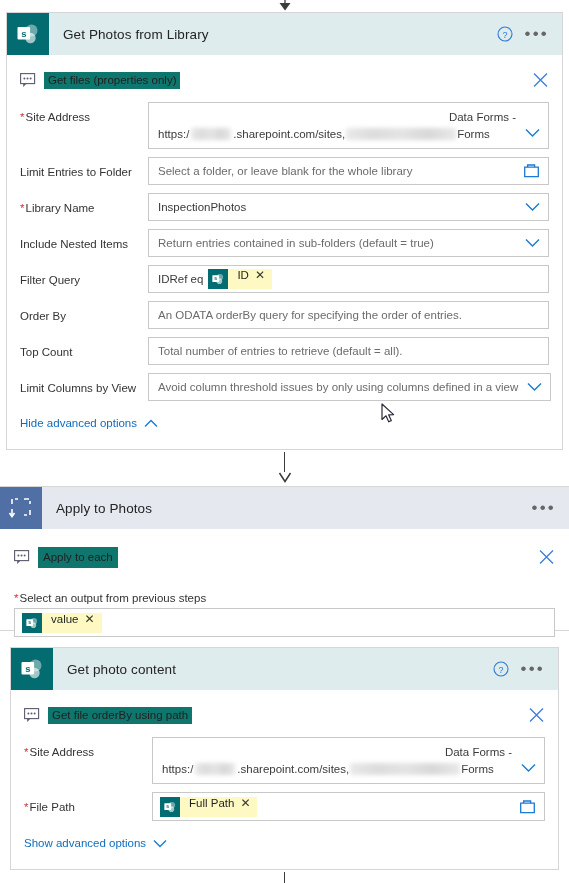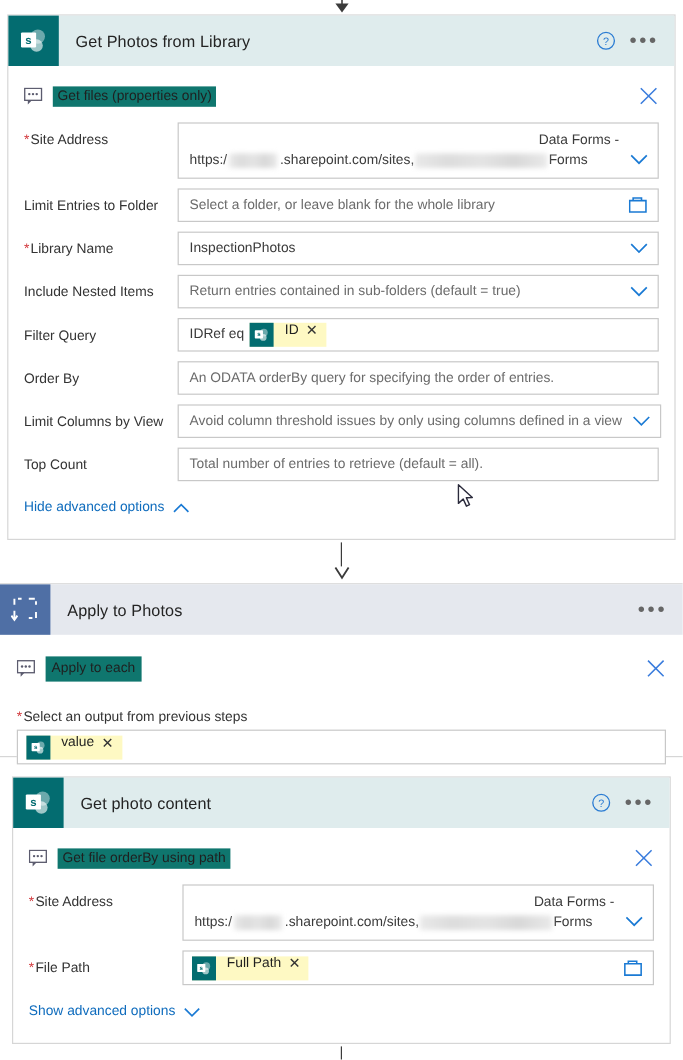--- a/index.html
+++ b/index.html
@@ -262,33 +262,33 @@
       </div>
 
       <div class="row">
         <div class="row-label">Order By</div>
         <div class="field" style="padding-right:9px;">
           <span class="field-text placeholder">An ODATA orderBy query for specifying the order of entries.</span>
         </div>
       </div>
 
       <div class="row">
+        <div class="row-label">Top Count</div>
+        <div class="field" style="padding-right:9px;">
+          <span class="field-text placeholder">Total number of entries to retrieve (default = all).</span>
+        </div>
+      </div>
+
+      <div class="row">
         <div class="row-label">Limit Columns by View</div>
         <div class="field">
           <span class="field-text placeholder">Avoid column threshold issues by only using columns defined in a view</span>
           <svg class="chev" width="15" height="10" viewBox="0 0 15 10">
             <path d="M1 1.5 L7.5 8 L14 1.5" stroke="#1a7ad4" stroke-width="1.4" fill="none"></path>
           </svg>
-        </div>
-      </div>
-
-      <div class="row">
-        <div class="row-label">Top Count</div>
-        <div class="field" style="padding-right:9px;">
-          <span class="field-text placeholder">Total number of entries to retrieve (default = all).</span>
         </div>
       </div>
 
       <div class="adv" style="margin-top:16px;">
         <span>Hide advanced options</span>
         <svg width="14" height="9" viewBox="0 0 14 9">
           <path d="M1 7.5 L7 1.5 L13 7.5" stroke="#1a7ad4" stroke-width="1.4" fill="none"></path>
         </svg>
       </div>
 

